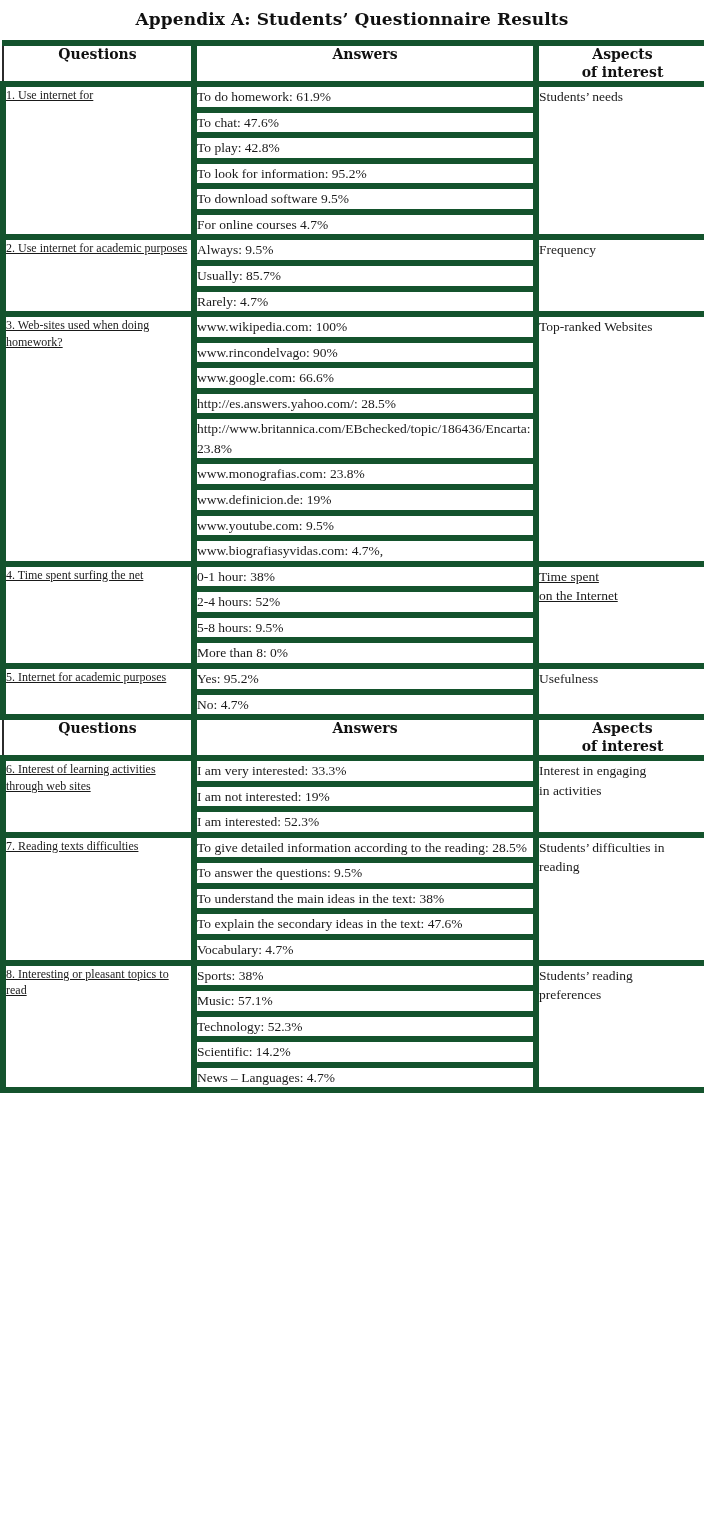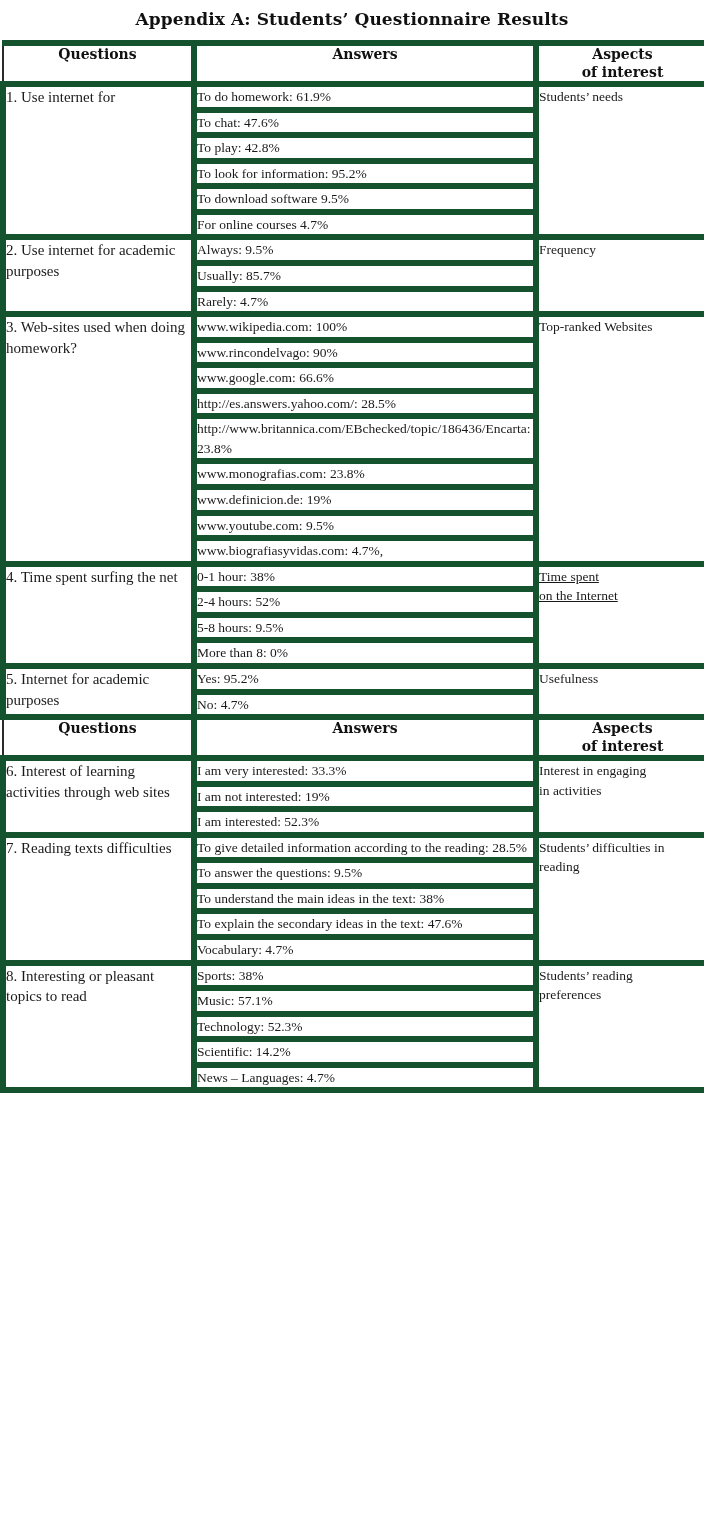--- a/index.html
+++ b/index.html
@@ -50,25 +50,26 @@
     line-height: 1.25;
     border-top: 2px solid #2b2b2b;
     border-bottom: 2px solid #2b2b2b;
     color: #111;
   }
   .hdr-cell .sub {
     display: block;
     font-weight: bold;
   }
   .q-cell {
-    font-size: 15px;
+    font-size: 12px;
     line-height: 1.38;
     padding: 10px 8px 10px 14px;
     vertical-align: middle;
     border-left: 2px solid #2b2b2b;
+    text-decoration: underline;
   }
   .a-cell {
     font-size: 13.5px;
     line-height: 1.45;
     padding: 9px 8px 9px 11px;
     vertical-align: middle;
   }
   .i-cell {
     font-size: 13.5px;
     line-height: 1.45;

